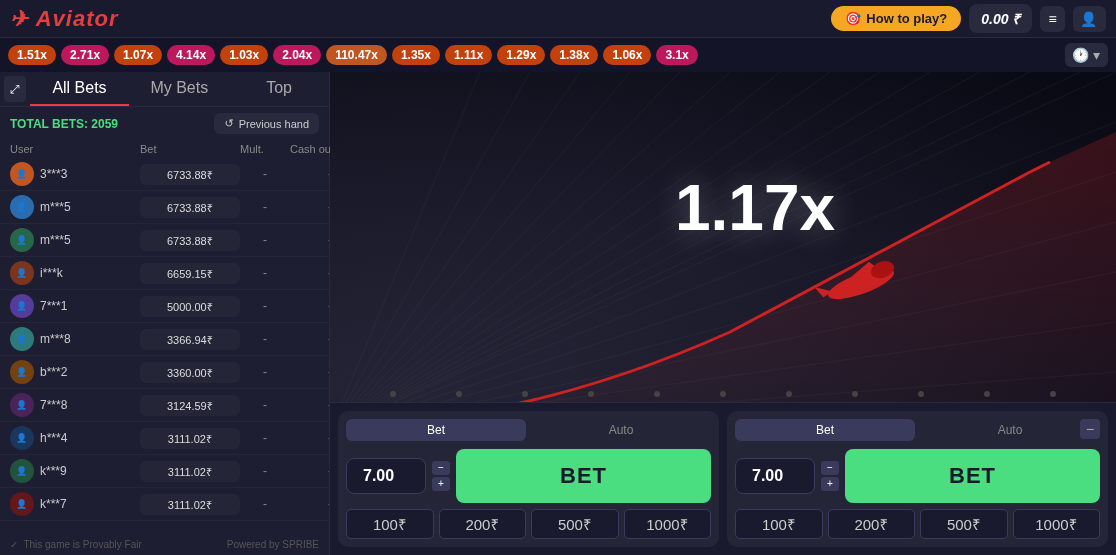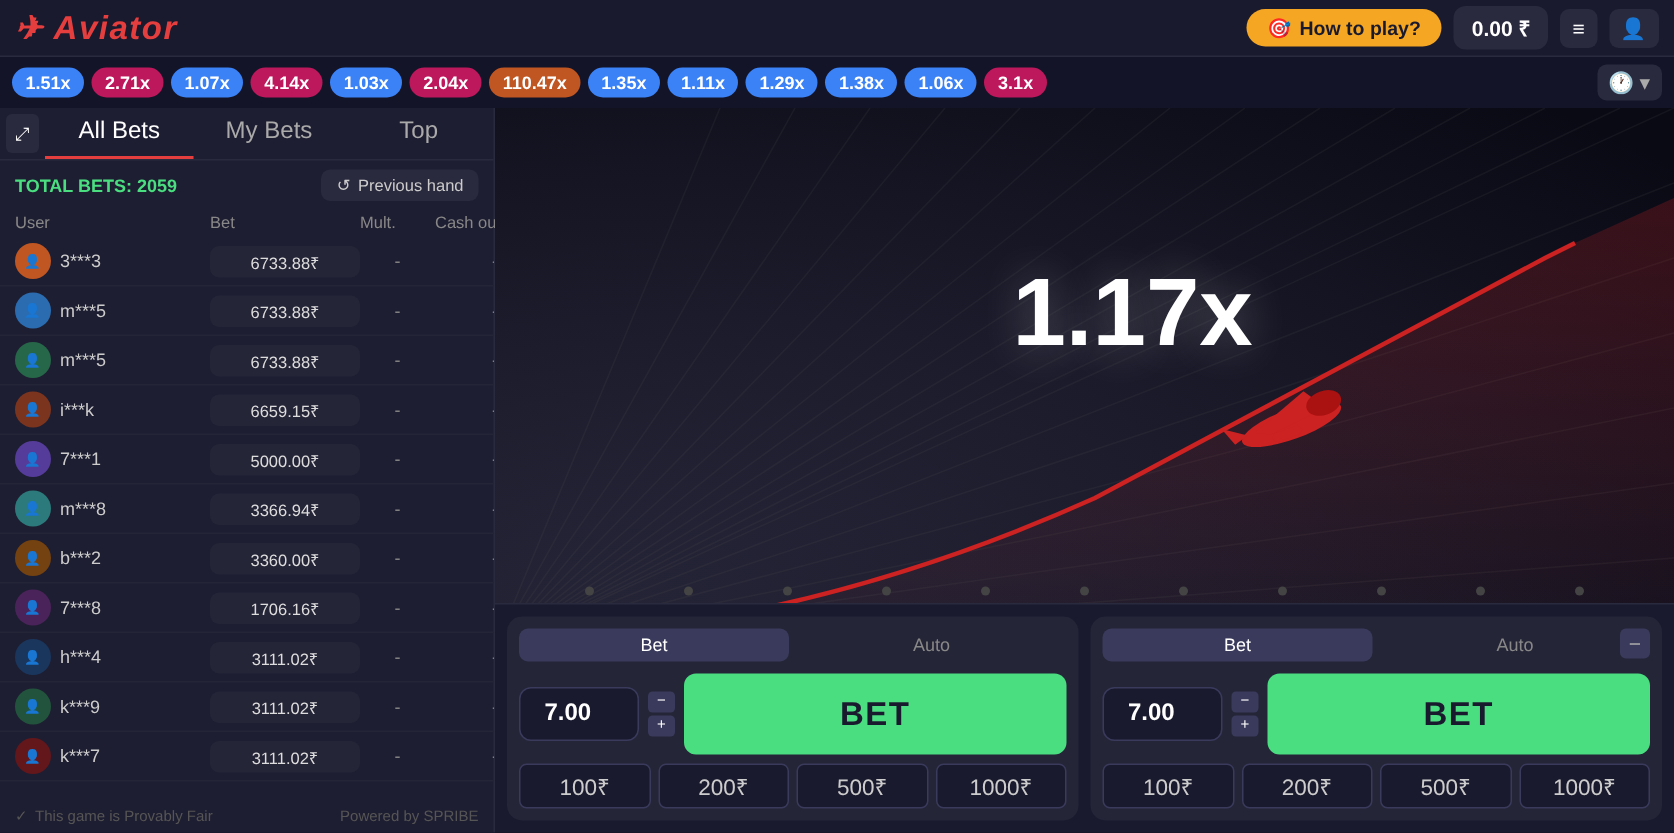--- a/index.html
+++ b/index.html
@@ -48,20 +48,21 @@
       align-items: center;
       gap: 5px;
     }
     .balance-display {
       background: #2a2a3e;
       color: #fff;
       border-radius: 8px;
       padding: 5px 12px;
       font-size: 14px;
       font-weight: bold;
+      font-style: italic;
     }
     .header-icon-btn {
       background: #2a2a3e;
       border: none;
       border-radius: 6px;
       padding: 5px 8px;
       color: #fff;
       cursor: pointer;
       font-size: 14px;
     }
@@ -76,21 +77,21 @@
       height: 34px;
       overflow: hidden;
     }
     .mult-badge {
       border-radius: 12px;
       padding: 3px 9px;
       font-size: 12px;
       font-weight: bold;
       color: #fff;
     }
-    .mult-blue { background: #3b82f6; }
+    .mult-blue { background: #c2410c; }
     .mult-purple { background: #be185d; }
     .mult-orange { background: #c05621; }
     .strip-history-btn {
       margin-left: auto;
       background: #2a2a3e;
       border: none;
       border-radius: 6px;
       padding: 4px 8px;
       color: #aaa;
       cursor: pointer;
@@ -553,21 +554,21 @@
         <div class="bet-amount">3360.00₹</div>
         <div class="bet-mult">-</div>
         <div class="bet-cash">-</div>
       </div>
 
       <div class="bet-row">
         <div class="bet-user">
           <div class="avatar av-8">👤</div>
           <span>7***8</span>
         </div>
-        <div class="bet-amount">1706.16₹</div>
+        <div class="bet-amount">3124.59₹</div>
         <div class="bet-mult">-</div>
         <div class="bet-cash">-</div>
       </div>
 
       <div class="bet-row">
         <div class="bet-user">
           <div class="avatar av-9">👤</div>
           <span>h***4</span>
         </div>
         <div class="bet-amount">3111.02₹</div>

